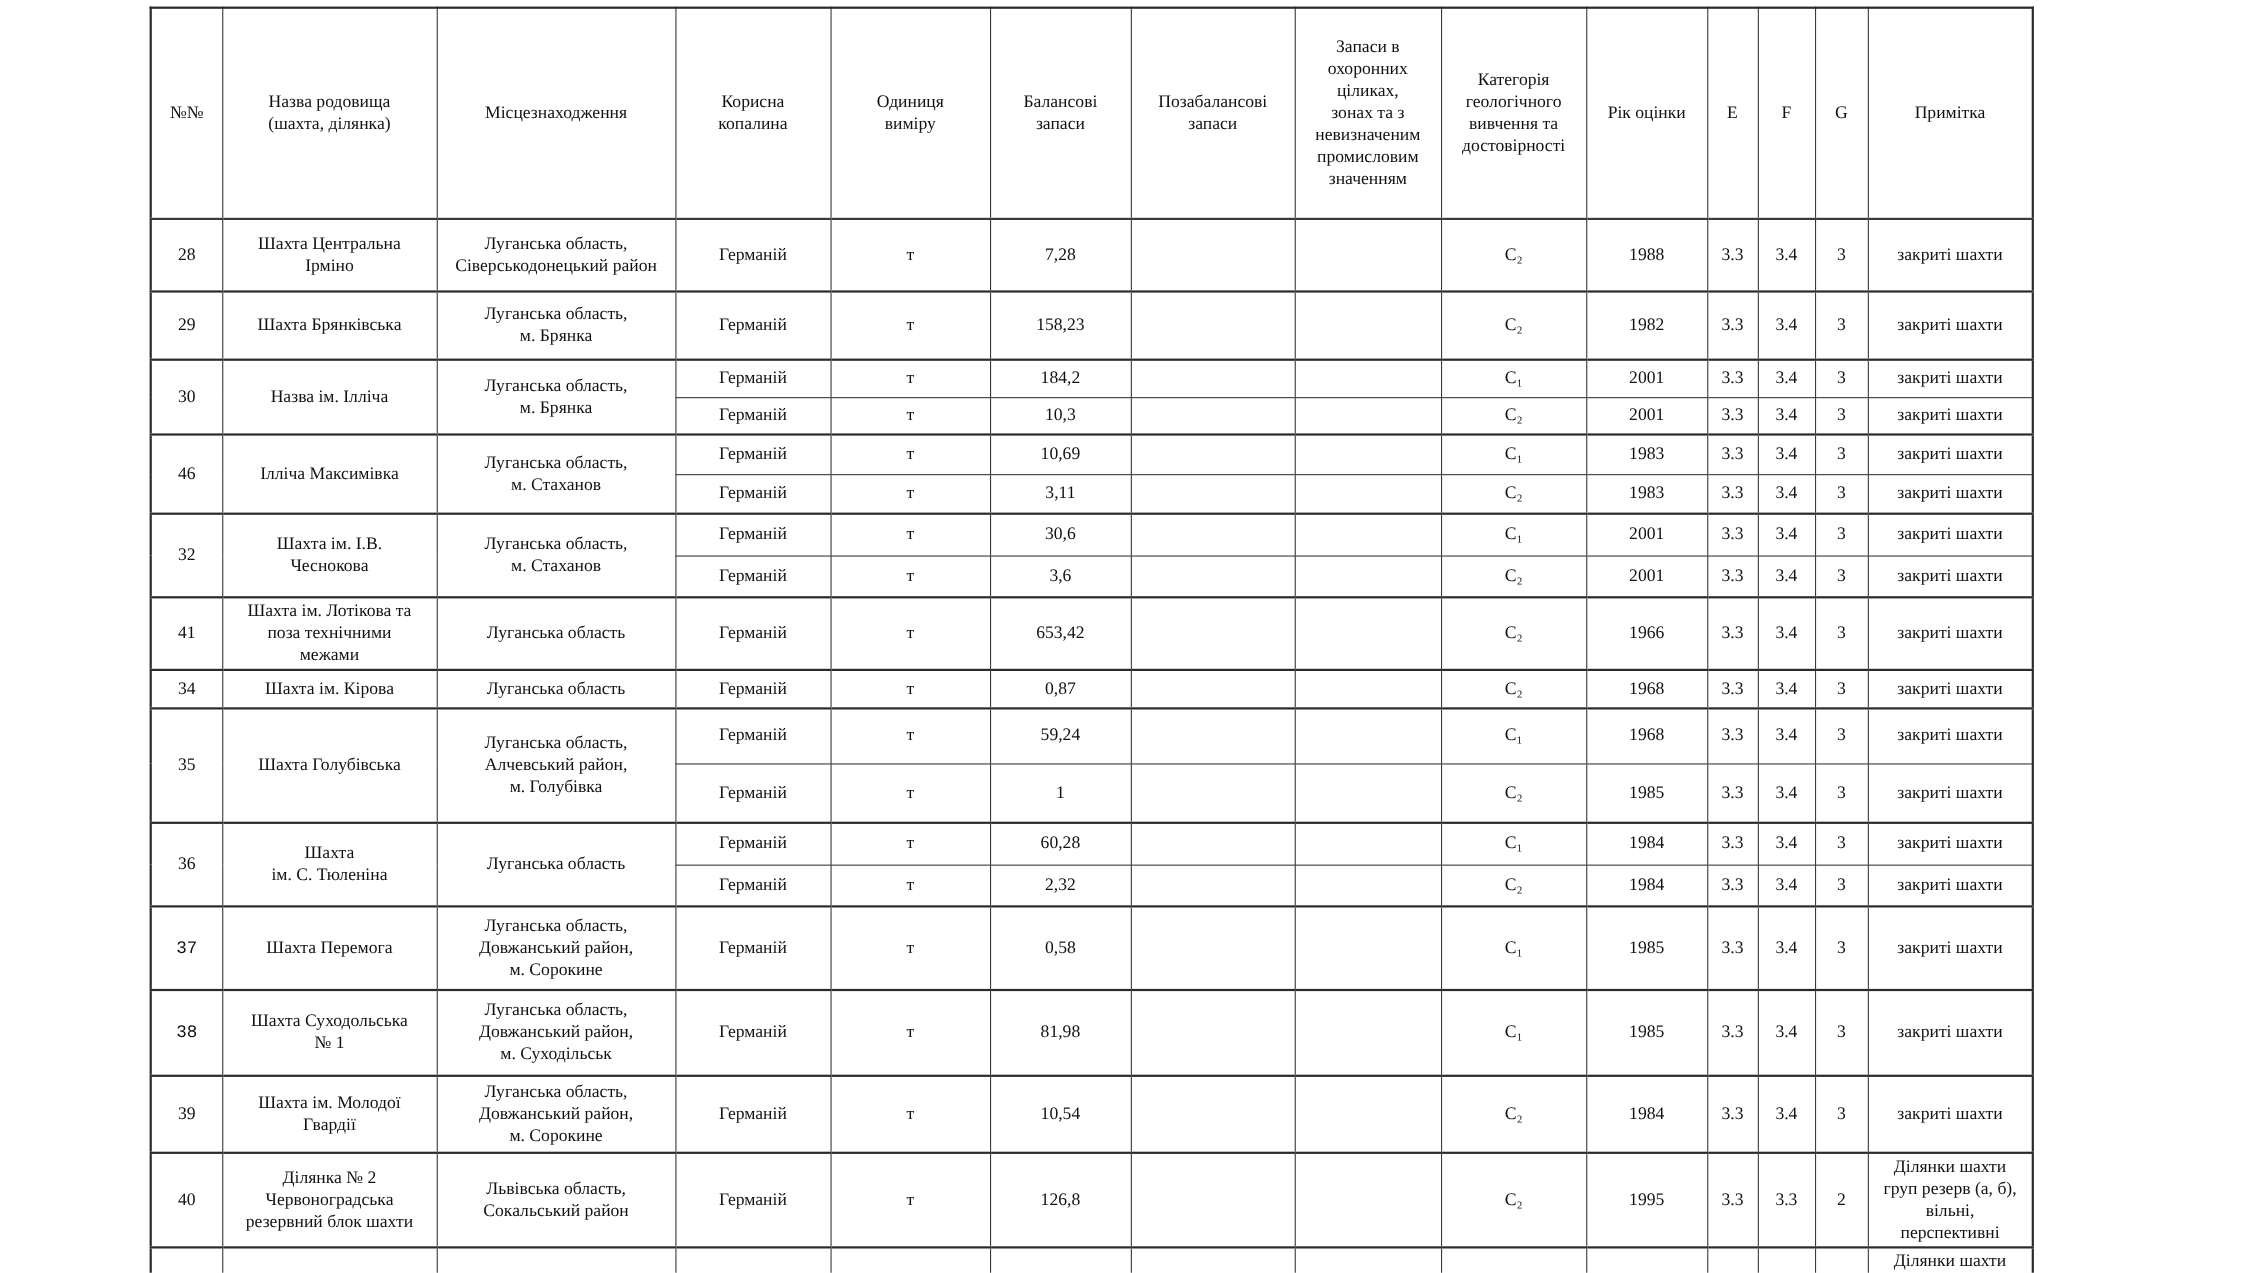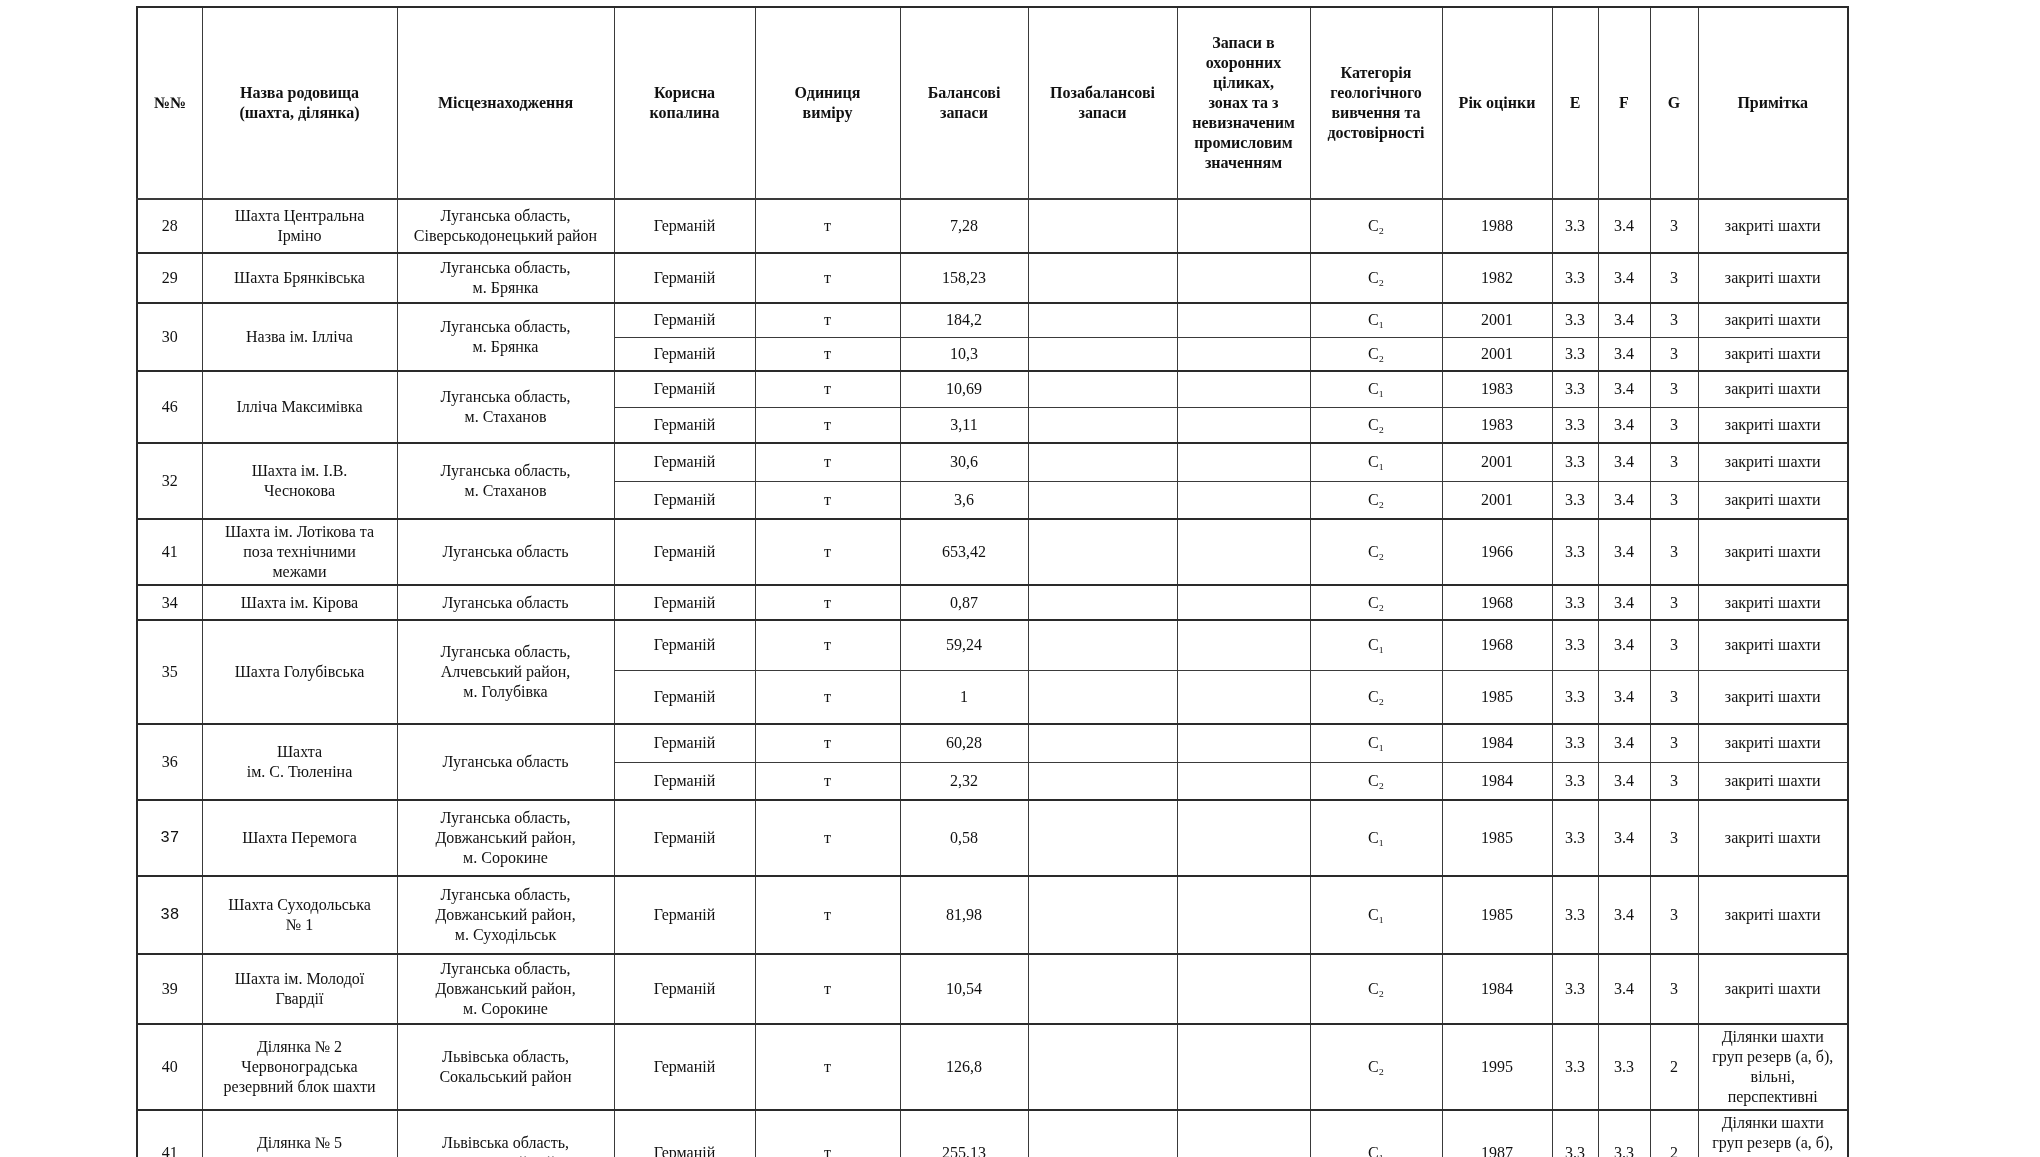--- a/index.html
+++ b/index.html
@@ -20,21 +20,21 @@
     text-align:center;
     vertical-align:middle;
     padding:2px 4px;
     font-size:16px;
     line-height:1.25;
     white-space:pre-line;
     overflow:hidden;
   }
   table.reserves{border:2px solid #2a2a2a;}
   table.reserves thead tr{height:192px;}
-  table.reserves thead th{font-weight:bold;border-bottom-width:2px;}
+  table.reserves thead th{font-weight:normal;border-bottom-width:2px;}
   table.reserves tr.group-start td{border-top-width:2px;border-top-color:#2a2a2a;}
   td.bold{font-weight:normal;}
   td.vbottom{vertical-align:bottom;padding-bottom:6px;font-family:Liberation Mono, monospace;}
 </style>
 </head>
 <body>
 
 <div class="page">
   <table class="reserves">
     <colgroup>
@@ -79,39 +79,39 @@
 вивчення та
 достовірності</th>
         <th>Рік оцінки</th>
         <th>E</th>
         <th>F</th>
         <th>G</th>
         <th>Примітка</th>
       </tr>
     </thead>
     <tbody>
-        <tr class="group-start" style="height: 54px;">
+        <tr class="group-start" style="height: 66px;">
           <td>28</td>
           <td>Шахта Центральна
 Ірміно</td>
           <td>Луганська область,
 Сіверськодонецький  район</td>
           <td>Германій</td>
           <td>т</td>
           <td>7,28</td>
           <td></td>
           <td></td>
           <td>С₂</td>
           <td>1988</td>
           <td class="bold">3.3</td>
           <td class="bold">3.4</td>
           <td class="bold">3</td>
           <td>закриті шахти</td>
         </tr>
-        <tr class="group-start" style="height: 50px;">
+        <tr class="group-start" style="height: 62px;">
           <td>29</td>
           <td>Шахта Брянківська</td>
           <td>Луганська область,
 м. Брянка</td>
           <td>Германій</td>
           <td>т</td>
           <td>158,23</td>
           <td></td>
           <td></td>
           <td>С₂</td>

